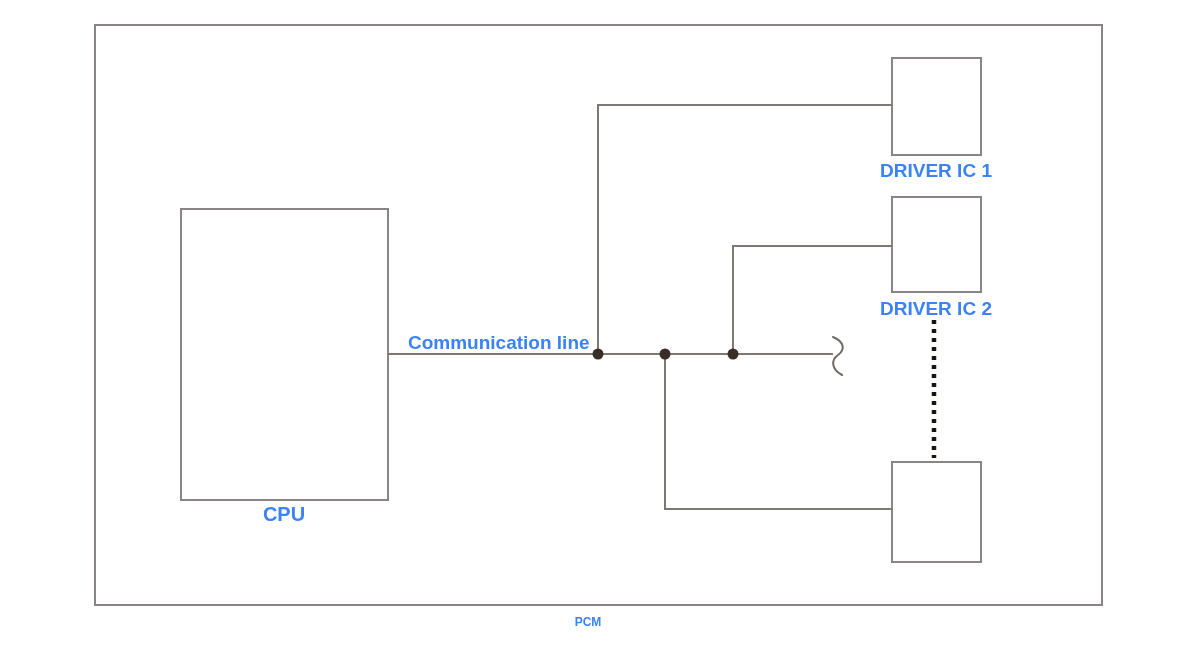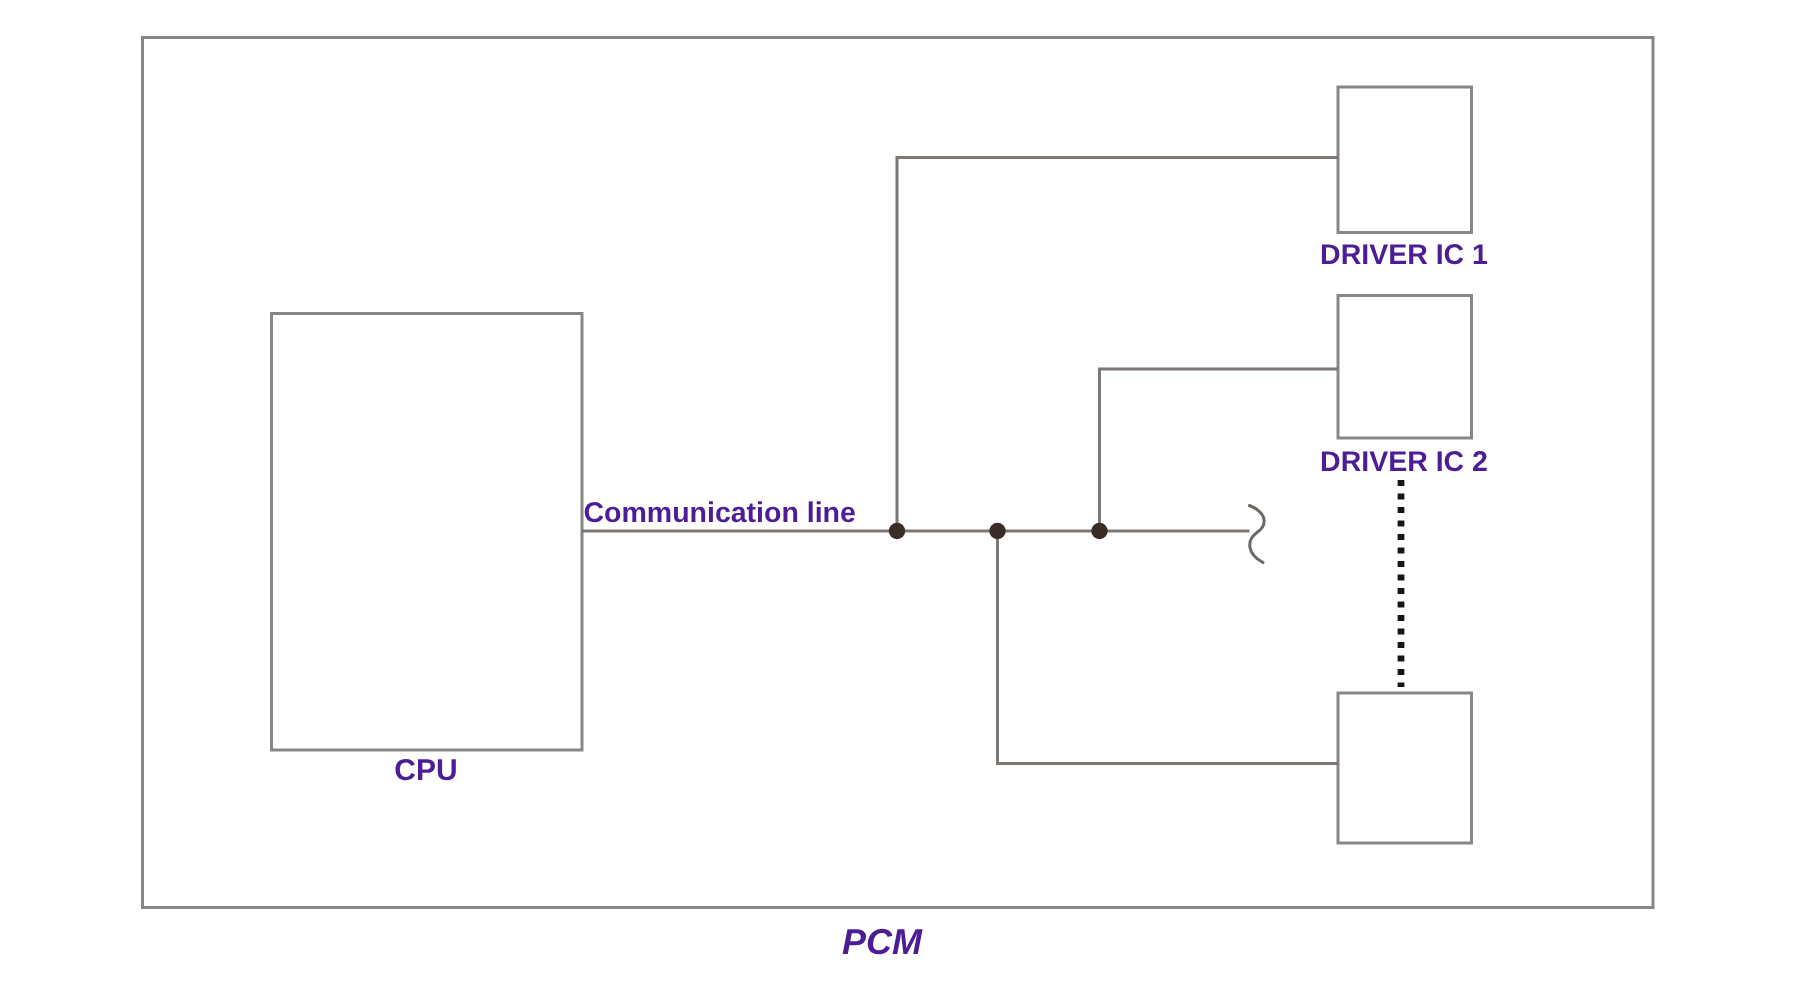--- a/index.html
+++ b/index.html
@@ -22,21 +22,21 @@
     left: 0;
     top: 0;
     width: 1199px;
     height: 656px;
     display: block;
   }
   .label-text {
     position: absolute;
     font-family: "Liberation Sans", sans-serif;
     font-weight: bold;
-    color: #4c1d95;
+    color: #3b82f6;
     white-space: nowrap;
     letter-spacing: 0px;
   }
   .lbl-cpu {
     font-size: 20px;
     left: 284px;
     top: 503px;
     transform: translateX(-50%);
   }
   .lbl-driver1 {
@@ -49,27 +49,27 @@
     font-size: 19px;
     left: 936px;
     top: 298px;
     transform: translateX(-50%);
     text-align: right;
   }
   .lbl-comm {
     font-size: 19px;
     left: 389px;
     top: 332px;
+    padding-left: 19px;
   }
   .lbl-pcm {
-    font-size: 24px;
+    font-size: 12px;
     left: 588px;
     top: 615px;
     transform: translateX(-50%);
-    font-style: italic;
   }
 </style>
 </head>
 <body>
 
 <div id="stage">
 
   <svg id="diagram-svg" viewBox="0 0 1199 656" xmlns="http://www.w3.org/2000/svg">
 
     <rect x="95" y="25" width="1007" height="580" fill="none" stroke="#8a8585" stroke-width="2"></rect>

